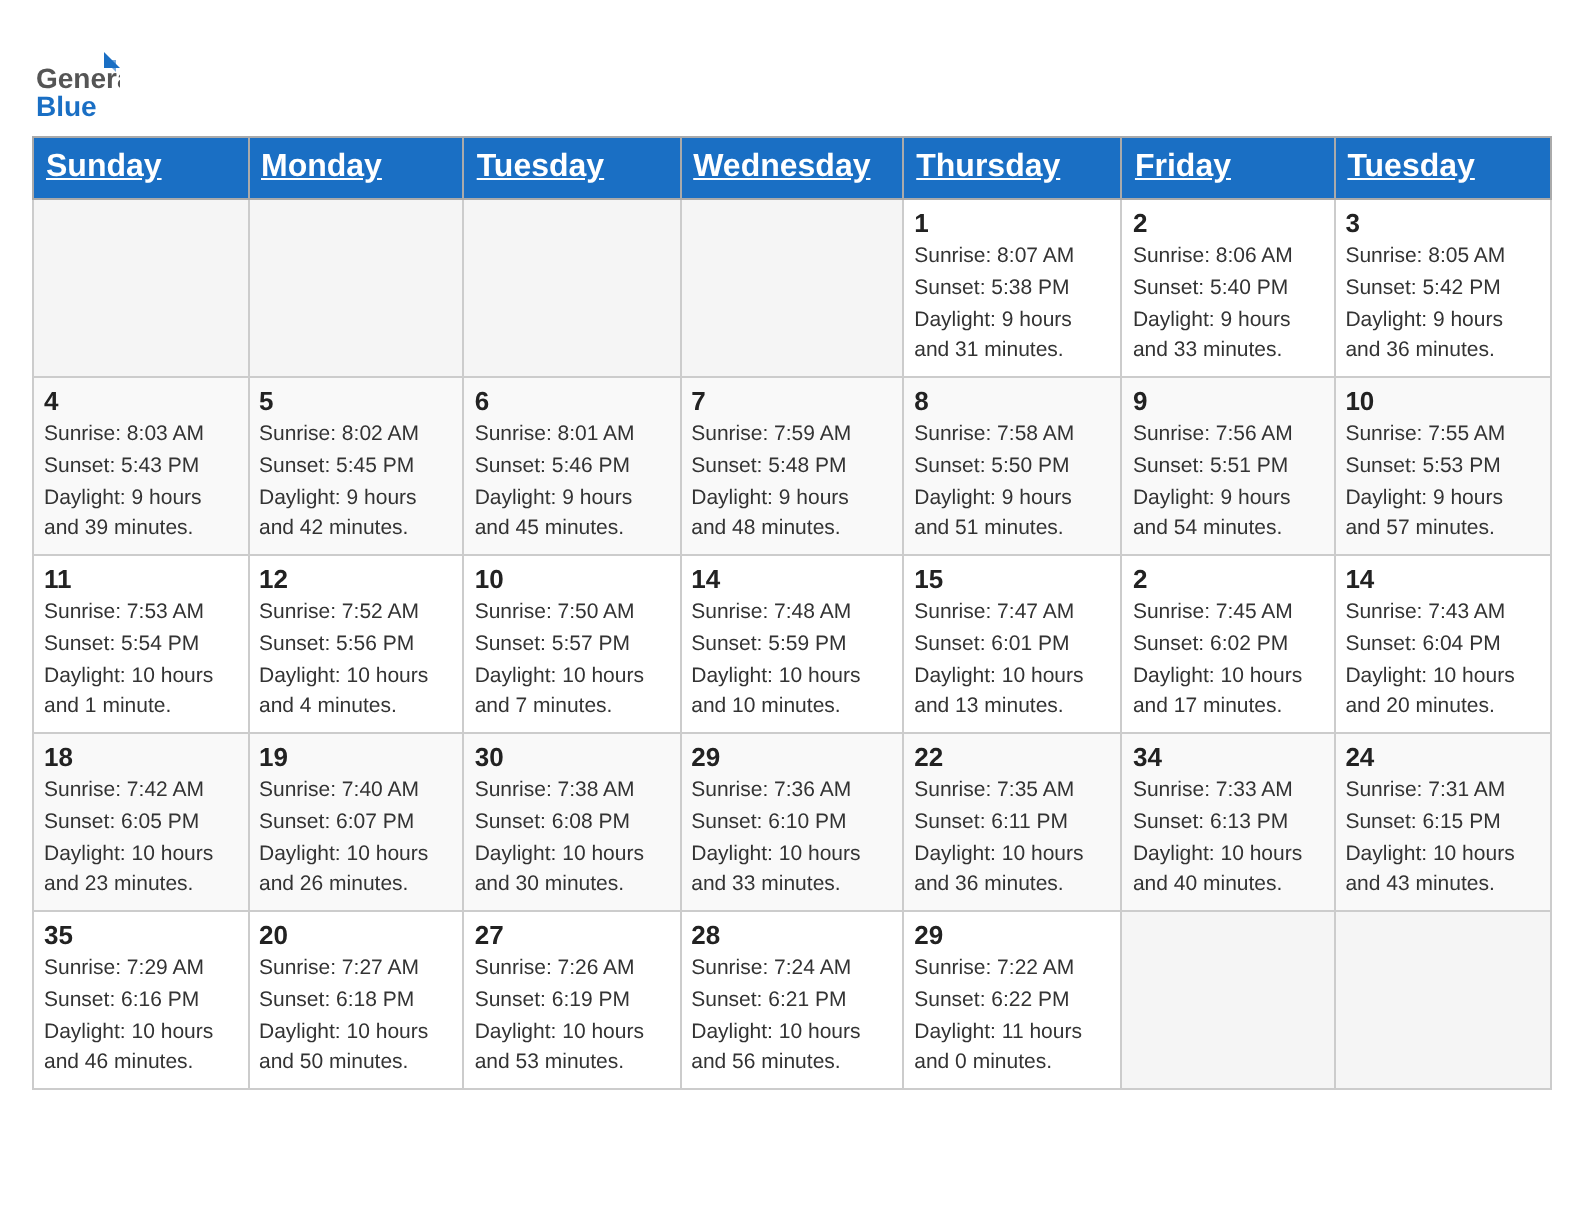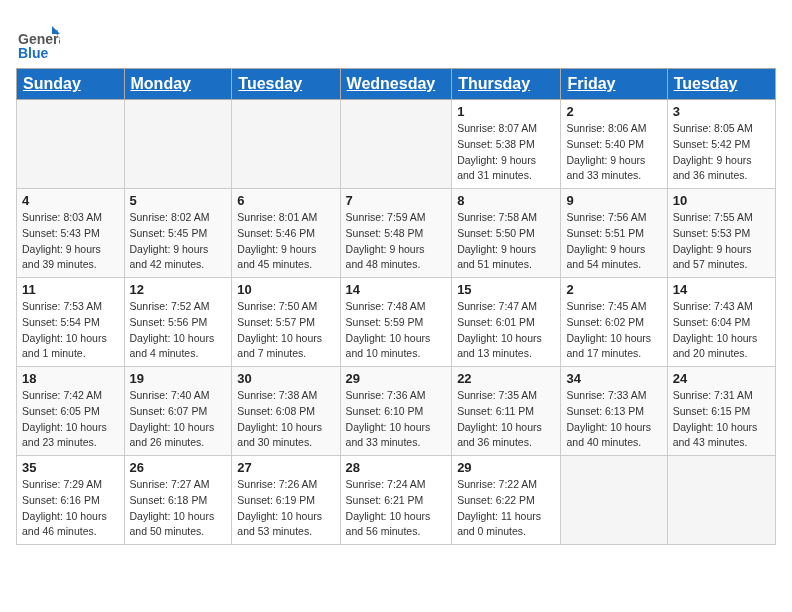--- a/index.html
+++ b/index.html
@@ -227,21 +227,21 @@
           <span class="day-number">24</span>
           <div class="day-info">Sunrise: 7:31 AM<br>Sunset: 6:15 PM<br>Daylight: 10 hours<br>and 43 minutes.</div>
         </td>
       </tr>
       <tr>
         <td>
           <span class="day-number">35</span>
           <div class="day-info">Sunrise: 7:29 AM<br>Sunset: 6:16 PM<br>Daylight: 10 hours<br>and 46 minutes.</div>
         </td>
         <td>
-          <span class="day-number">26</span>
+          <span class="day-number">20</span>
           <div class="day-info">Sunrise: 7:27 AM<br>Sunset: 6:18 PM<br>Daylight: 10 hours<br>and 50 minutes.</div>
         </td>
         <td>
           <span class="day-number">27</span>
           <div class="day-info">Sunrise: 7:26 AM<br>Sunset: 6:19 PM<br>Daylight: 10 hours<br>and 53 minutes.</div>
         </td>
         <td>
           <span class="day-number">28</span>
           <div class="day-info">Sunrise: 7:24 AM<br>Sunset: 6:21 PM<br>Daylight: 10 hours<br>and 56 minutes.</div>
         </td>

